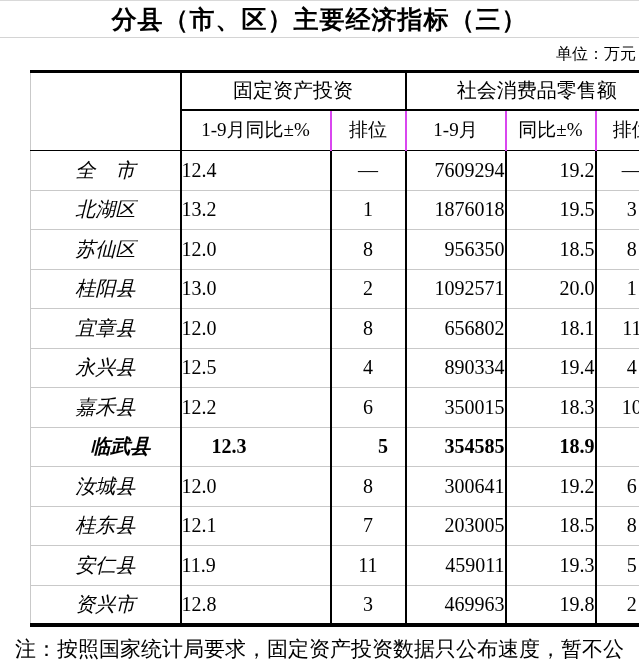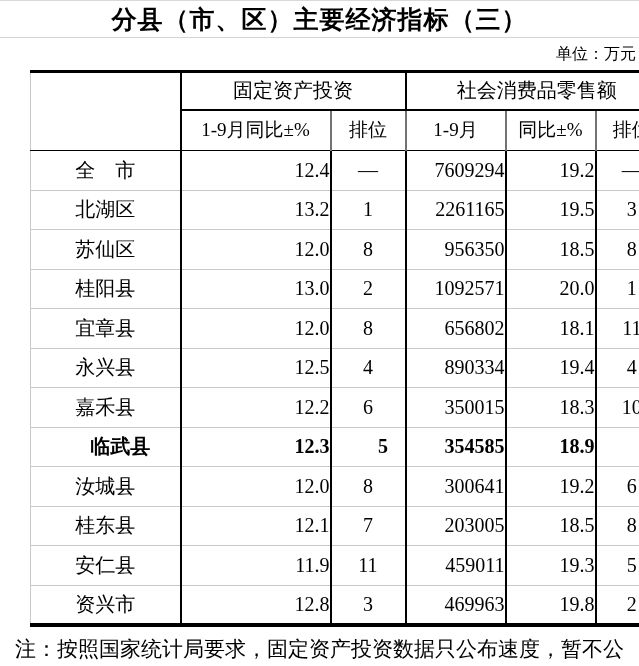--- a/index.html
+++ b/index.html
@@ -65,31 +65,31 @@
   }
   th.group {
     font-size: 20px;
     border-left: 2px solid #000;
     border-bottom: 2px solid #000;
     text-align: center;
   }
   th.sub {
     font-size: 19px;
     text-align: center;
-    border-left: 2px solid #737373;
+    border-left: 2px solid #d946ef;
     border-bottom: 1px solid #000;
   }
   th.sub.first { border-left: 2px solid #a16207; }
   tbody td {
     font-size: 20px;
     border-bottom: 1px solid #c9c9c9;
   }
   tbody tr:last-child td { border-bottom: none; }
-  td.c0 { text-align: center; border-right: 2px solid #000; }
-  td.c1 { text-align: right; padding-right: 38px; border-right: 2px solid #000; }
+  td.c0 { text-align: center; border-right: 2px solid #000; font-style: italic; }
+  td.c1 { padding-right: 38px; border-right: 2px solid #000; }
   td.c2 { text-align: center; border-right: 2px solid #000; }
   td.c3 { text-align: right; padding-right: 7px; border-right: 2px solid #000; }
   td.c4 { text-align: right; padding-right: 12px; border-right: 2px solid #000; }
   td.c5 { text-align: center; }
   tr.bold-row td { font-weight: bold; padding-left: 30px; }
   .note-band {
     padding: 8px 0 0 15px;
     font-size: 21px;
   }
 </style>
@@ -133,21 +133,21 @@
         <td class="c1">12.4</td>
         <td class="c2">—</td>
         <td class="c3">7609294</td>
         <td class="c4">19.2</td>
         <td class="c5">—</td>
       </tr>
       <tr>
         <td class="c0">北湖区</td>
         <td class="c1">13.2</td>
         <td class="c2">1</td>
-        <td class="c3">2261165</td>
+        <td class="c3">1876018</td>
         <td class="c4">19.5</td>
         <td class="c5">3</td>
       </tr>
       <tr>
         <td class="c0">苏仙区</td>
         <td class="c1">12.0</td>
         <td class="c2">8</td>
         <td class="c3">956350</td>
         <td class="c4">18.5</td>
         <td class="c5">8</td>

